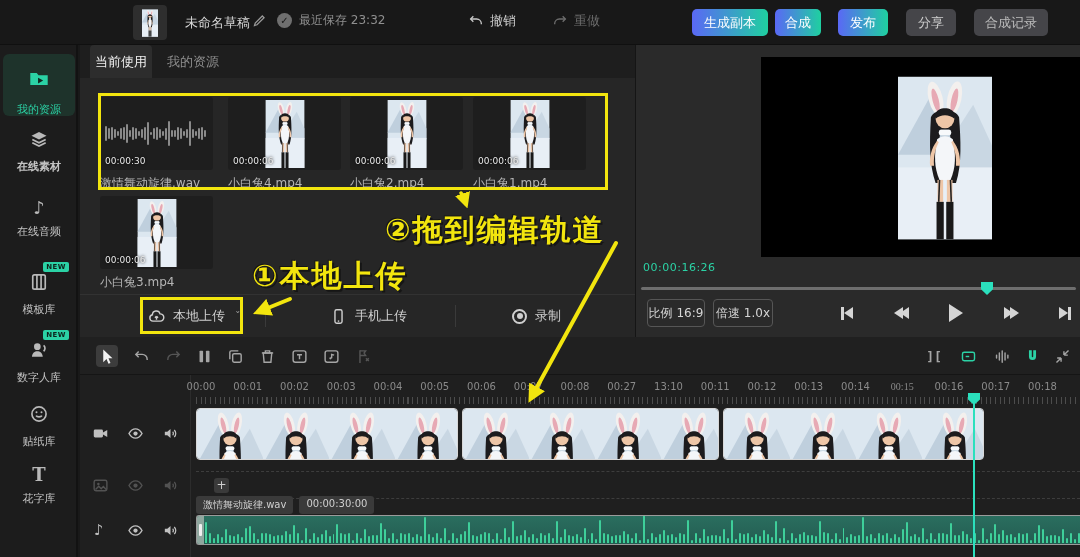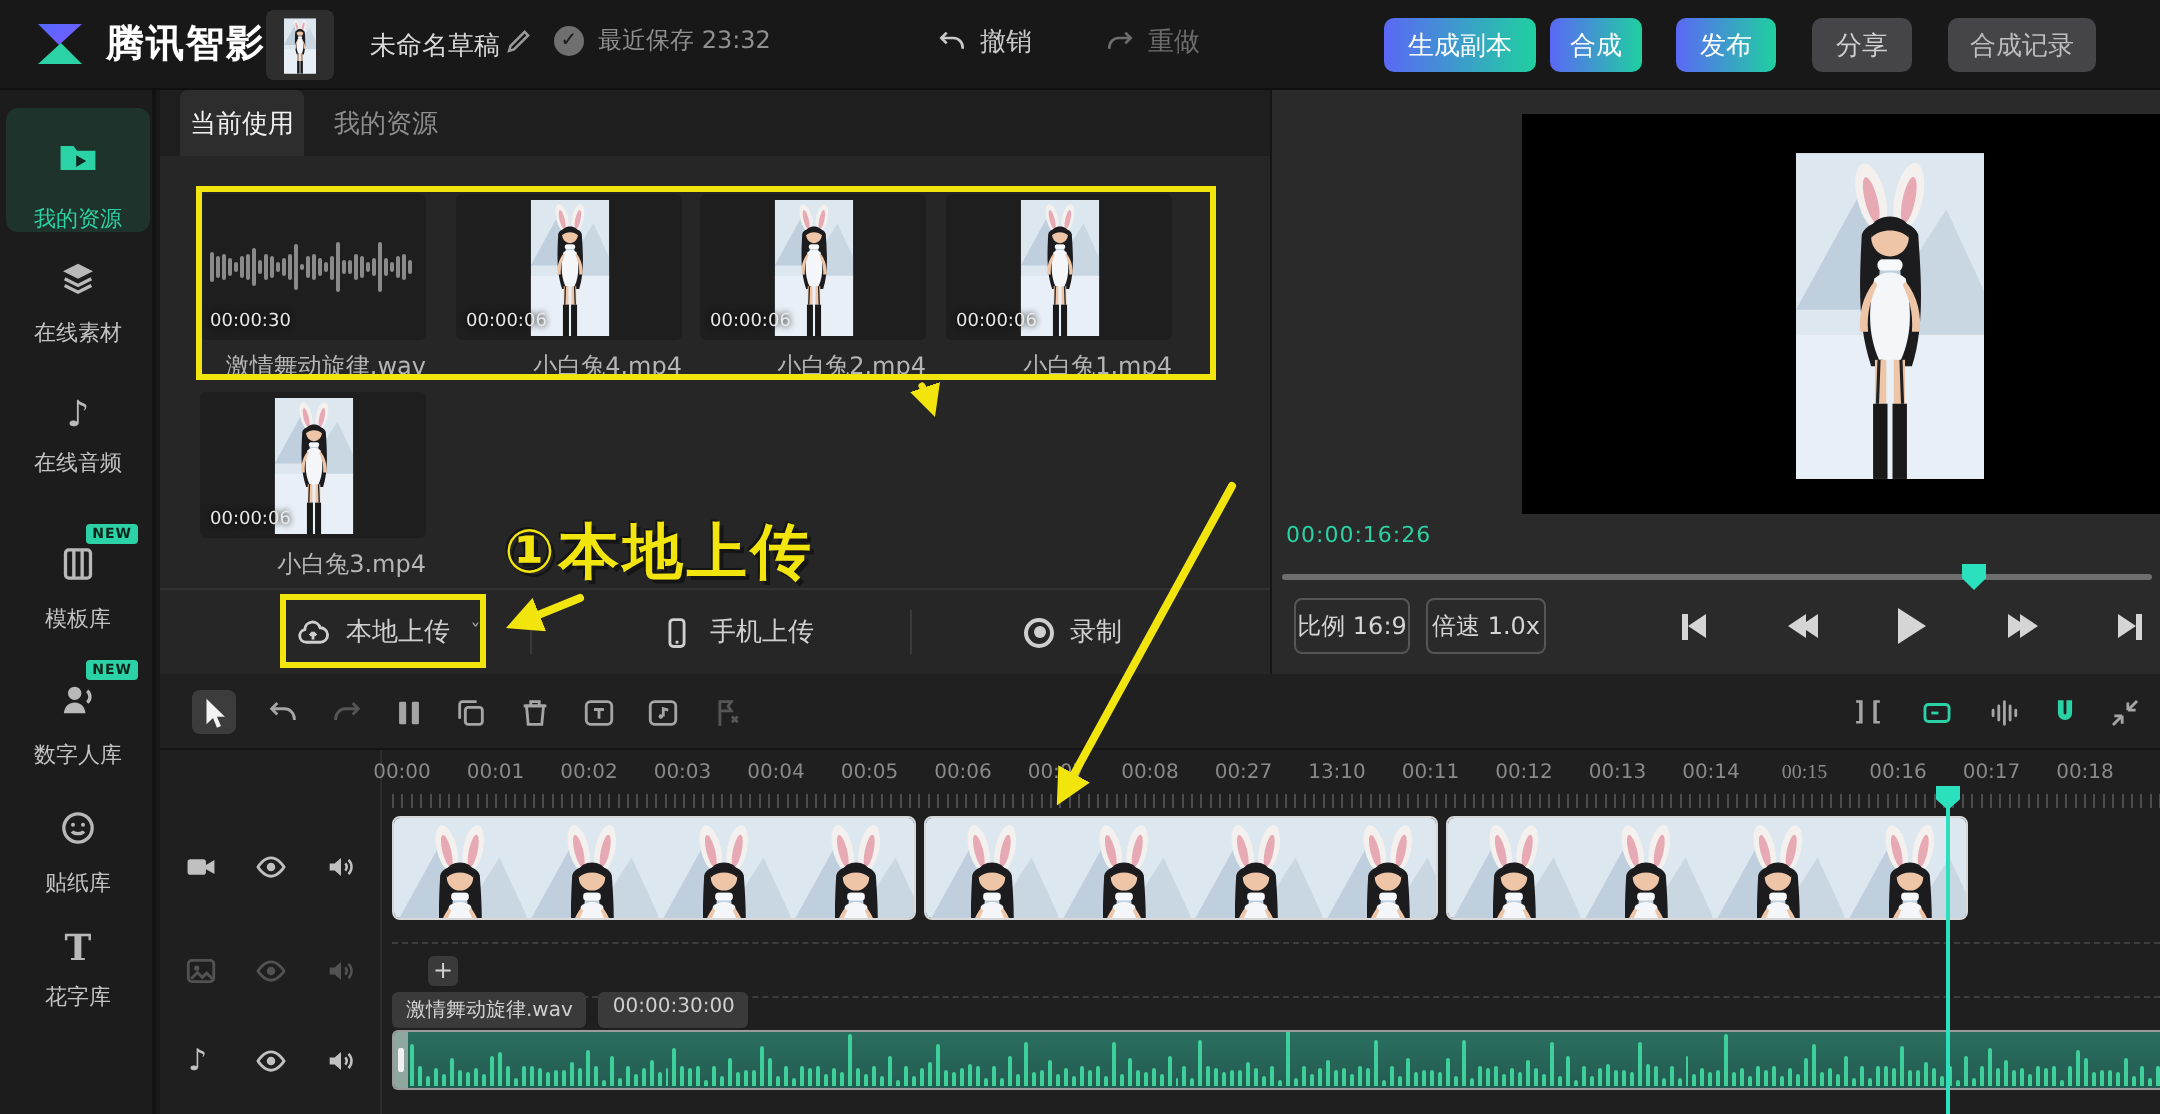--- a/index.html
+++ b/index.html
@@ -40,21 +40,21 @@
   .side-item.active .si-label { color:#2bd2a5; margin-top:8px; }
   .new-badge { position:absolute; right:6px; top:-10px; background:#2bd2a5; color:#0d241c; font-size:7px; font-weight:bold; padding:1px 3px; border-radius:2px; letter-spacing:.5px; }
   .si-glyph { font-size:18px; line-height:20px; color:#b9b9b9; }
 
   
   .media-panel { position:absolute; left:80px; top:45px; width:555px; height:292px; background:#262626; }
   .tabstrip { position:absolute; left:0; top:0; width:555px; height:33px; background:#1e1e1e; }
   .tab { position:absolute; top:0; height:33px; display:flex; align-items:center; justify-content:center; font-size:13px; color:#8e8e8e; cursor:pointer; }
   .tab.active { left:10px; width:62px; background:#2d2d2d; color:#f0f0f0; border-radius:4px 4px 0 0; }
   .tab.inactive { left:82px; width:62px; }
-  .cell { position:absolute; width:113px; cursor:pointer;text-align:right; }
+  .cell { position:absolute; width:113px; cursor:pointer; }
   .thumb { position:relative; width:113px; height:73px; background:#1e1e1e; border-radius:3px; overflow:hidden; display:flex; align-items:center; justify-content:center; }
   .dur { position:absolute; left:5px; bottom:4px; color:#e8e8e8; font-size:9px; text-shadow:0 0 3px #000; }
   .mlabel { margin-top:5px; color:#b5b5b5; font-size:12px; white-space:nowrap; overflow:hidden; }
   .wavebox { display:flex; align-items:center; gap:1px; height:40px; width:103px; }
   .wavebox i { display:block; width:2px; background:#8a8a8a; border-radius:1px; }
   .upload-row { position:absolute; left:0; top:249px; width:555px; height:43px; border-top:1px solid #323232; display:flex; align-items:center; }
   .up-btn { display:flex; align-items:center; gap:8px; color:#cfcfcf; font-size:13px; cursor:pointer; }
   .up-btn svg { width:17px; height:17px; color:#cfcfcf; }
   #up-local { position:absolute; left:68px; }
   #up-phone { position:absolute; left:250px; }
@@ -249,33 +249,20 @@
       </symbol>
 <symbol id="ic-pencil" viewBox="0 0 24 24" fill="none" stroke="currentColor" stroke-width="2">
         <path d="M4 20l1.2-4L16.5 4.7l2.8 2.8L8 18.8z"></path>
       </symbol>
 </defs>
 </svg>
 
 <div class="app">
 
   <div class="topbar">
-    <div class="logo-wrap">
-      <svg class="logo-svg" viewBox="0 0 28 28">
-        <defs>
-            <linearGradient id="lgb" x1="0" y1="0" x2="1" y2="1">
-              <stop offset="0" stop-color="#5468ff"></stop>
-              <stop offset="1" stop-color="#7a5cff"></stop>
-            </linearGradient>
-          </defs>
-        <path d="M3 4h22L13.5 14.5z" fill="url(#lgb)"></path>
-        <path d="M25 24H3l11.5-10.5z" fill="#2bd2a5"></path>
-      </svg>
-      <span class="logo-text">腾讯智影</span>
-    </div>
     <div class="doc-thumb">
       <svg width="16" height="28" viewBox="0 0 60 104">
           <use href="#bunny"></use>
         </svg>
     </div>
     <span class="doc-title">未命名草稿</span>
     <svg class="pencil-ic" viewBox="0 0 24 24">
         <use href="#ic-pencil"></use>
       </svg>
     <div class="save-wrap">
@@ -301,21 +288,21 @@
     <button class="tb-btn gray" id="btn-hist">合成记录</button>
   </div>
 
   <div class="sidebar">
     <div class="side-item active" style="top:9px;height:62px;">
       <svg class="si-icon" viewBox="0 0 24 24">
           <use href="#ic-folderplay"></use>
         </svg>
       <div class="si-label">我的资源</div>
     </div>
-    <div class="side-item" style="top:84px;">
+    <div class="side-item" style="top:84px;font-weight:bold;">
       <svg class="si-icon" viewBox="0 0 24 24">
           <use href="#ic-layers"></use>
         </svg>
       <div class="si-label">在线素材</div>
     </div>
     <div class="side-item" style="top:153px;">
       <div class="si-glyph">♪</div>
       <div class="si-label">在线音频</div>
     </div>
     <div class="side-item" style="top:227px;">
@@ -895,20 +882,21 @@
       <span class="rlabel" style="left: 728.75px;">00:13</span>
       <span class="rlabel" style="left: 775.5px;">00:14</span>
       <span class="rlabel" style="left: 822.25px; font-family: Liberation Serif, serif;">00:15</span>
       <span class="rlabel" style="left: 869px;">00:16</span>
       <span class="rlabel" style="left: 915.75px;">00:17</span>
       <span class="rlabel" style="left: 962.5px;">00:18</span>
     </div>
 
   <div class="anno-box" style="left:98px;top:93px;width:510px;height:97px;"></div>
   <div class="anno-box" style="left:140px;top:297px;width:103px;height:37px;"></div>
+  <div class="anno-text" style="left:385px;top:210px;">②拖到编辑轨道</div>
   <div class="anno-text" style="left:252px;top:256px;">①本地上传</div>
   <svg class="anno-svg">
     <defs>
       <marker id="ah" viewBox="0 0 10 10" refX="7" refY="5" markerWidth="4.5" markerHeight="4.5" orient="auto-start-reverse">
         <path d="M0 0L10 5 0 10z" fill="#f2e50e"></path>
       </marker>
     </defs>
     <path d="M461 193 q3 5 5 11" stroke="#f2e50e" stroke-width="3.5" fill="none" stroke-linecap="round" marker-end="url(#ah)"></path>
     <path d="M616 243 L531 398" stroke="#f2e50e" stroke-width="4" fill="none" stroke-linecap="round" marker-end="url(#ah)"></path>
     <path d="M290 299 L258 312" stroke="#f2e50e" stroke-width="4" fill="none" stroke-linecap="round" marker-end="url(#ah)"></path>

